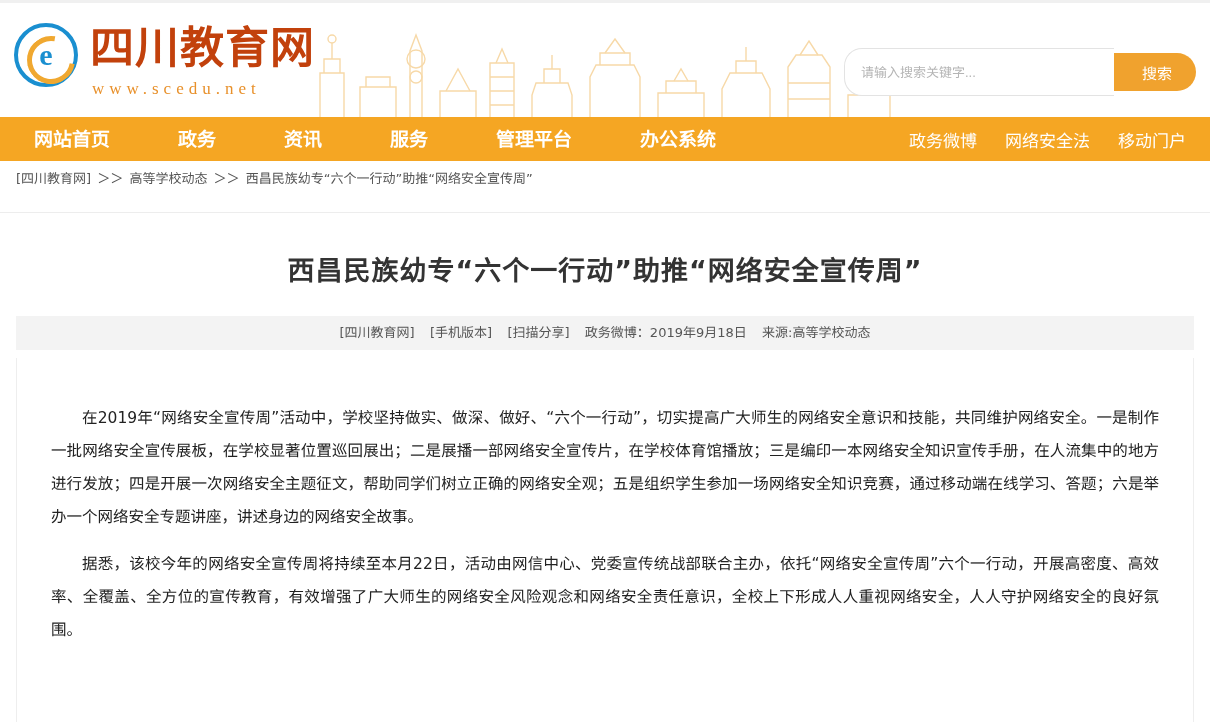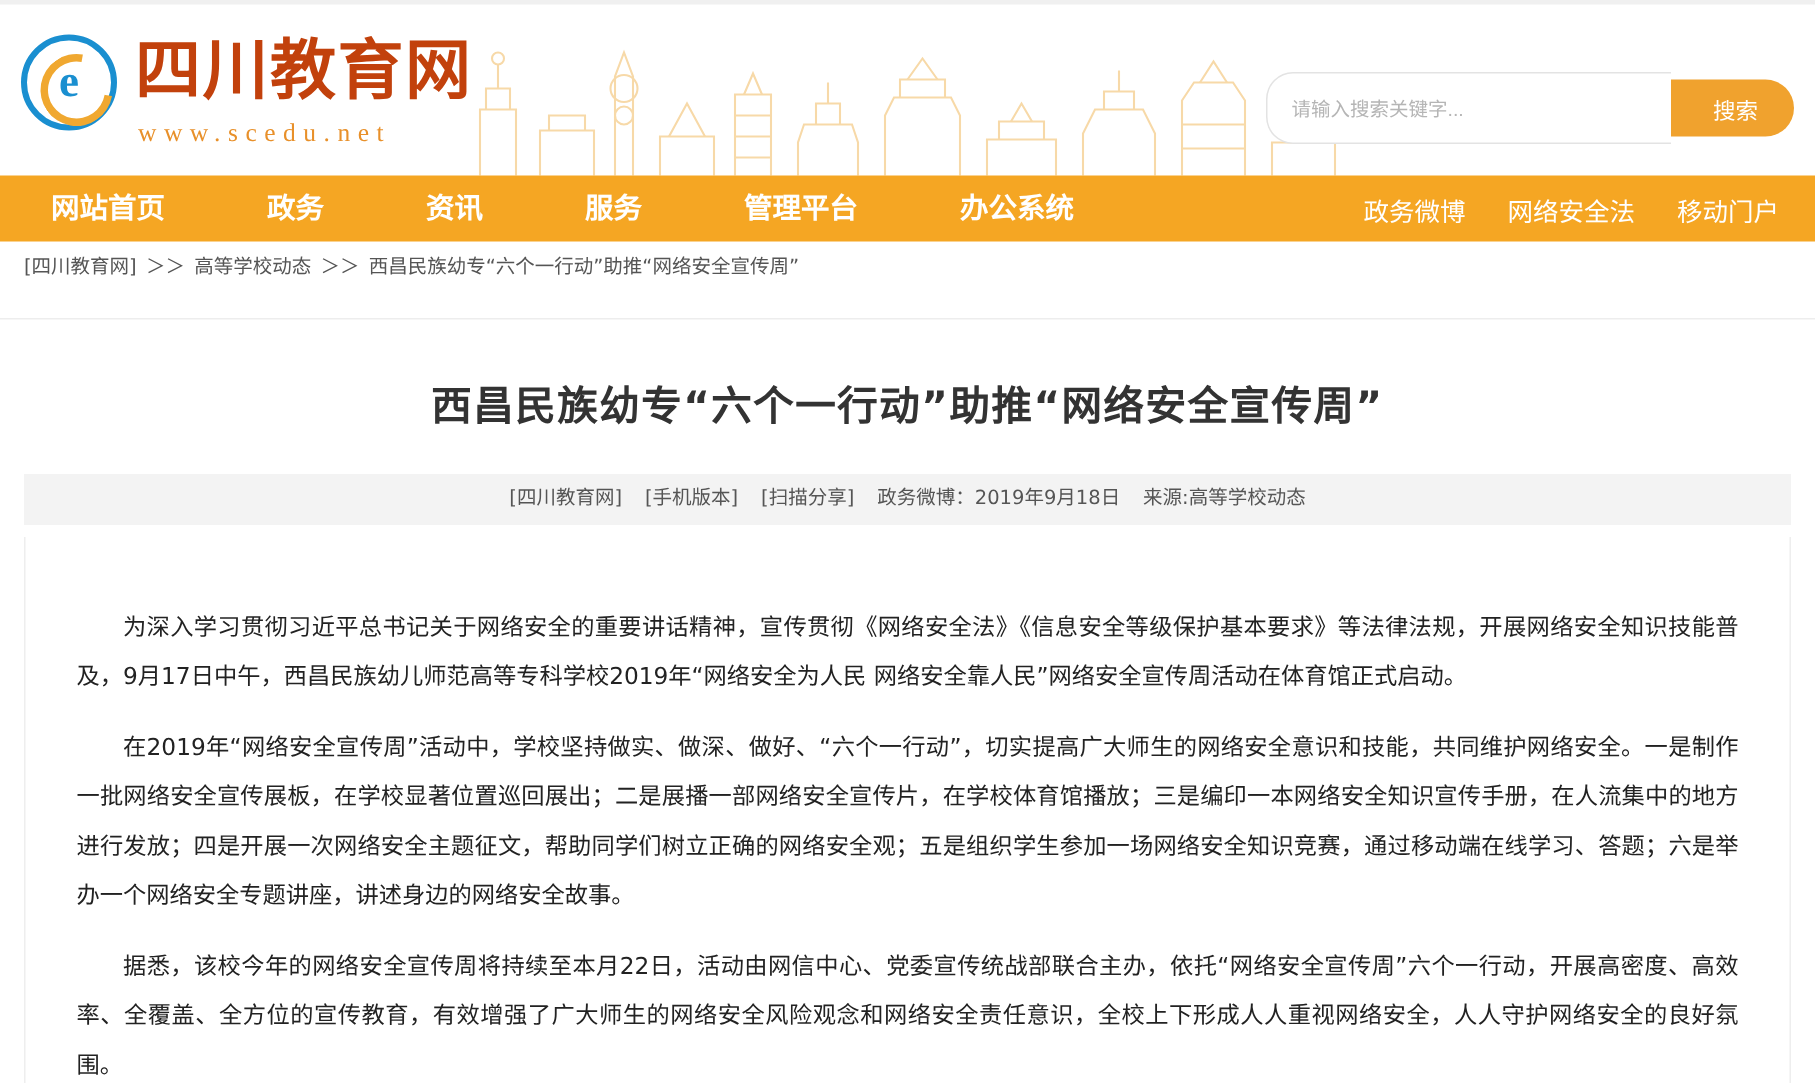--- a/index.html
+++ b/index.html
@@ -304,18 +304,17 @@
     <span class="meta-link">[手机版本]</span>
     <span class="meta-sp"></span>
     <span class="meta-link">[扫描分享]</span>
     <span class="meta-sp"></span>
     <span>政务微博：</span><span>2019年9月18日</span>
     <span class="meta-sp"></span>
     <span>来源:</span><span>高等学校动态</span>
   </div>
 
   <div class="content-box">
-    <p>为深入学习贯彻习近平总书记关于网络安全的重要讲话精神，宣传贯彻《网络安全法》《信息安全等级保护基本要求》等法律法规，开展网络安全知识技能普及，9月17日中午，西昌民族幼儿师范高等专科学校2019年“网络安全为人民 网络安全靠人民”网络安全宣传周活动在体育馆正式启动。</p>
     <p>在2019年“网络安全宣传周”活动中，学校坚持做实、做深、做好、“六个一行动”，切实提高广大师生的网络安全意识和技能，共同维护网络安全。一是制作一批网络安全宣传展板，在学校显著位置巡回展出；二是展播一部网络安全宣传片，在学校体育馆播放；三是编印一本网络安全知识宣传手册，在人流集中的地方进行发放；四是开展一次网络安全主题征文，帮助同学们树立正确的网络安全观；五是组织学生参加一场网络安全知识竞赛，通过移动端在线学习、答题；六是举办一个网络安全专题讲座，讲述身边的网络安全故事。</p>
     <p>据悉，该校今年的网络安全宣传周将持续至本月22日，活动由网信中心、党委宣传统战部联合主办，依托“网络安全宣传周”六个一行动，开展高密度、高效率、全覆盖、全方位的宣传教育，有效增强了广大师生的网络安全风险观念和网络安全责任意识，全校上下形成人人重视网络安全，人人守护网络安全的良好氛围。</p>
   </div>
 
 </div>
 
 </body></html>

